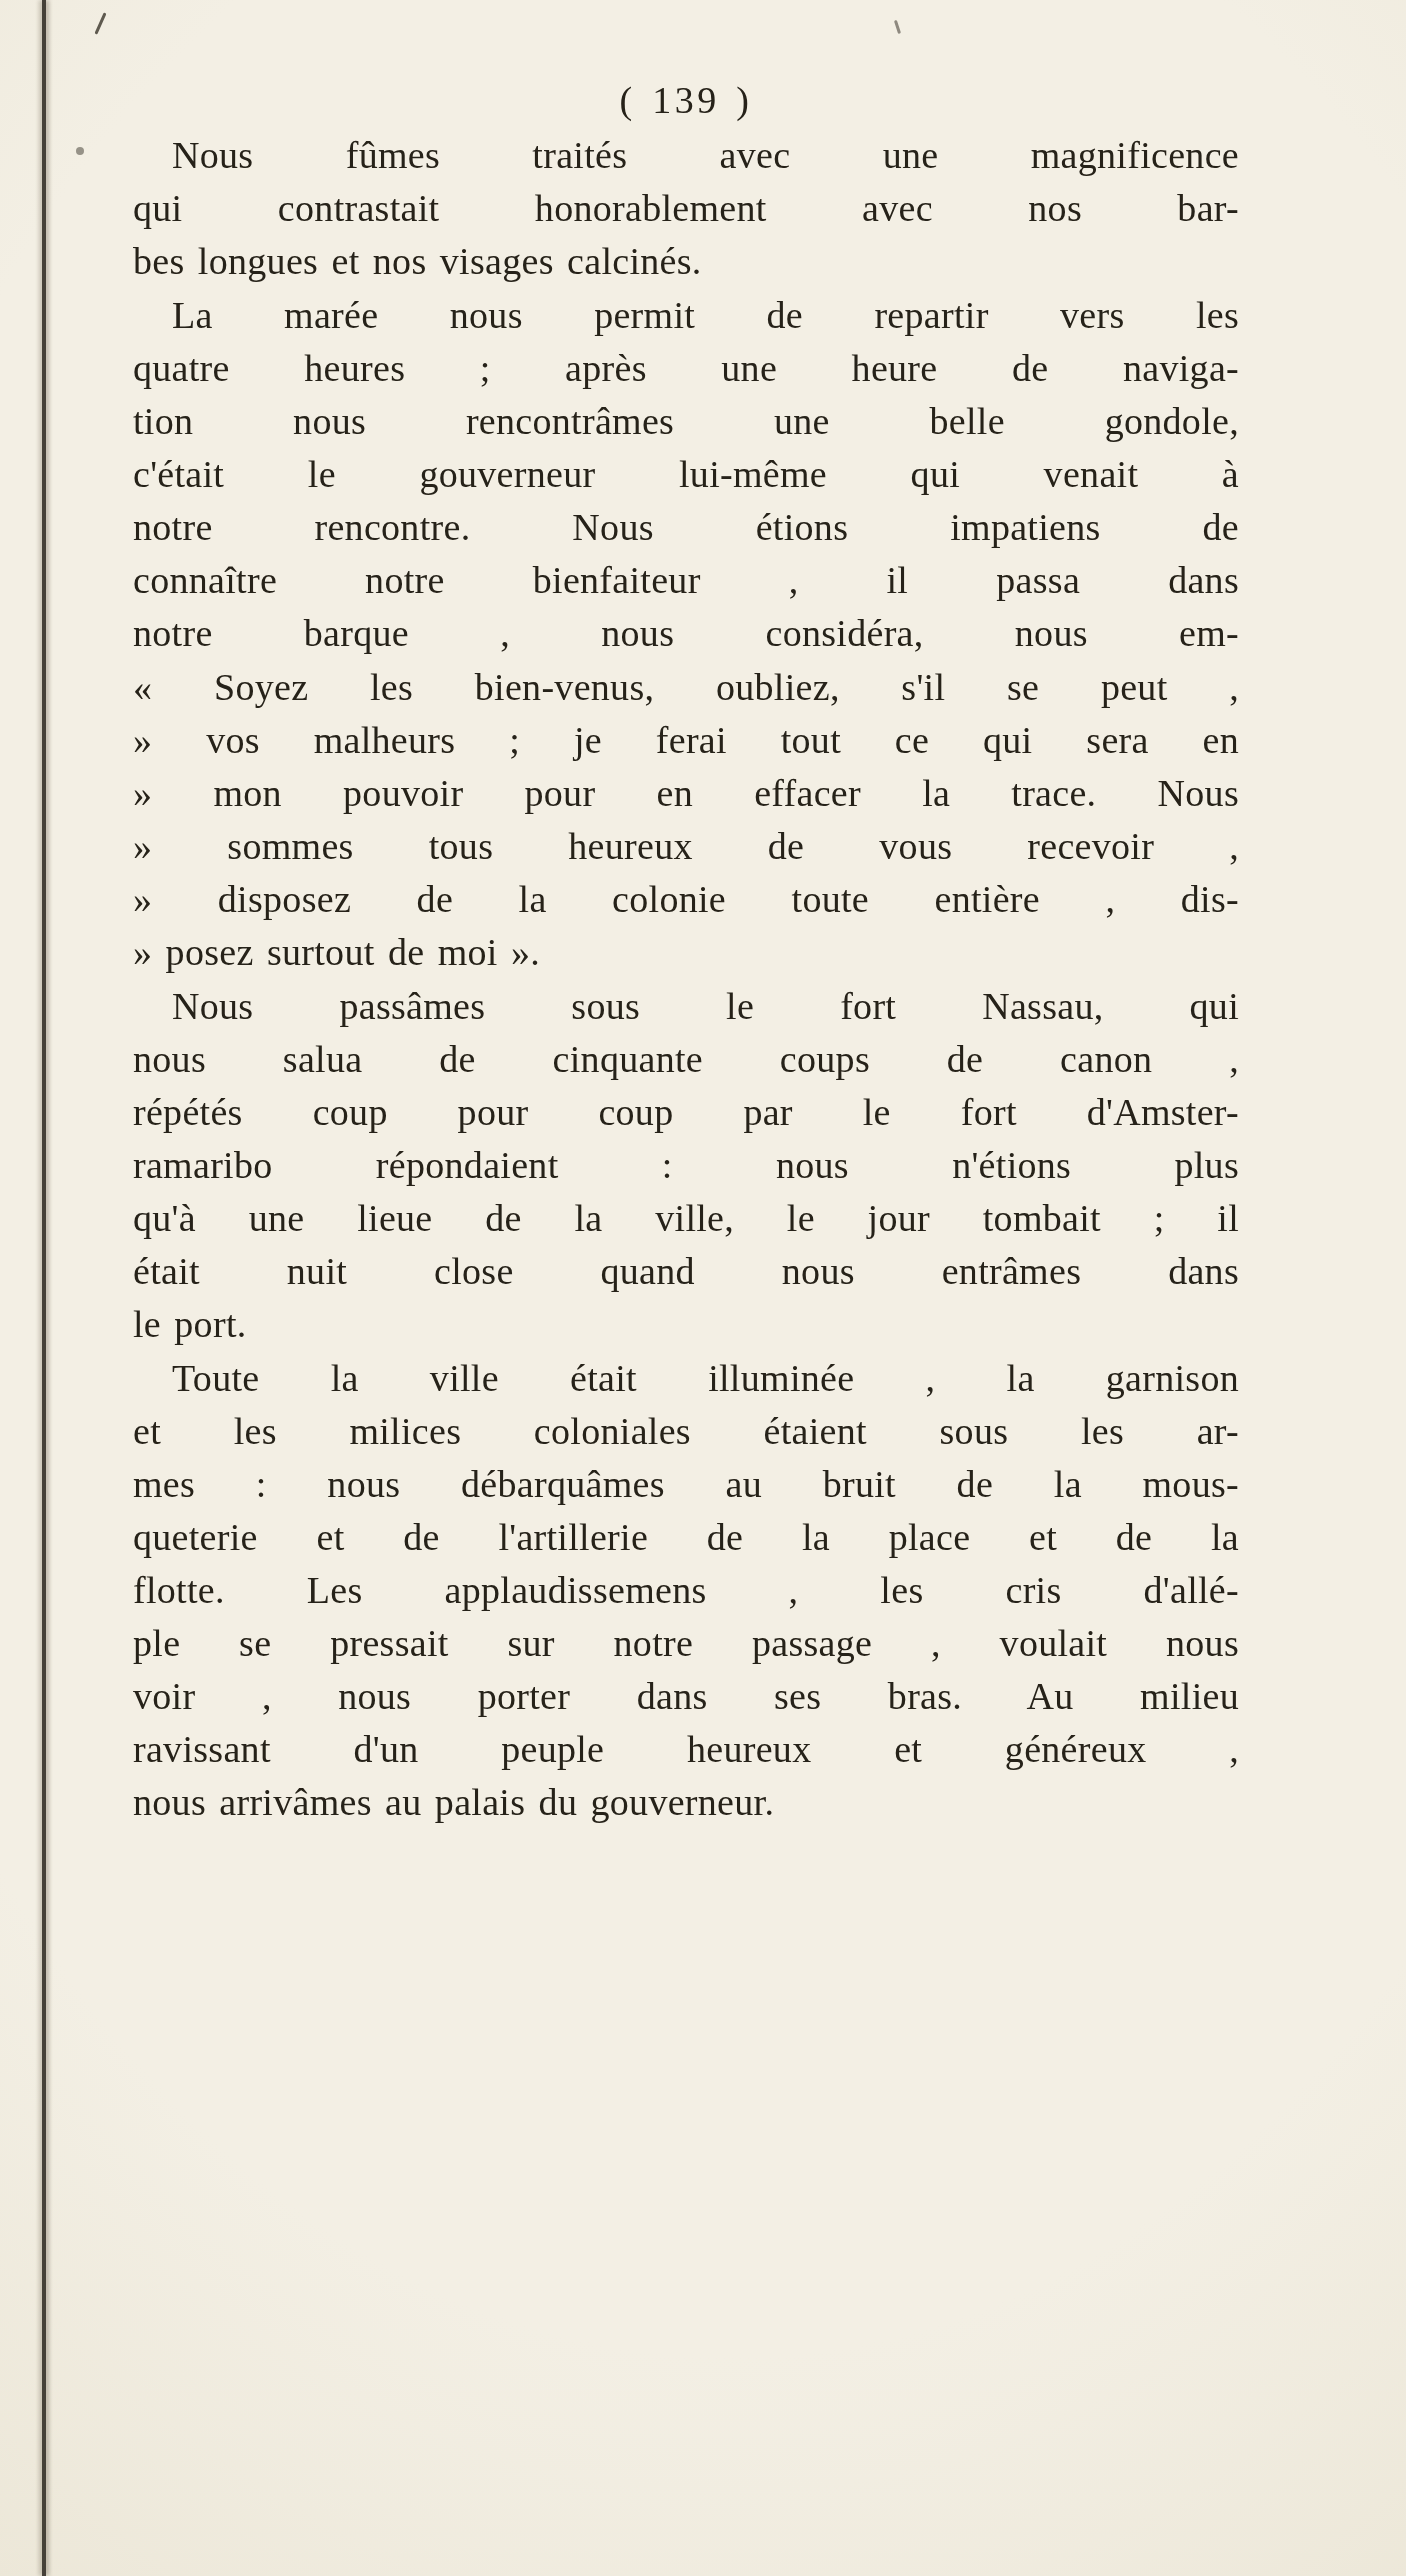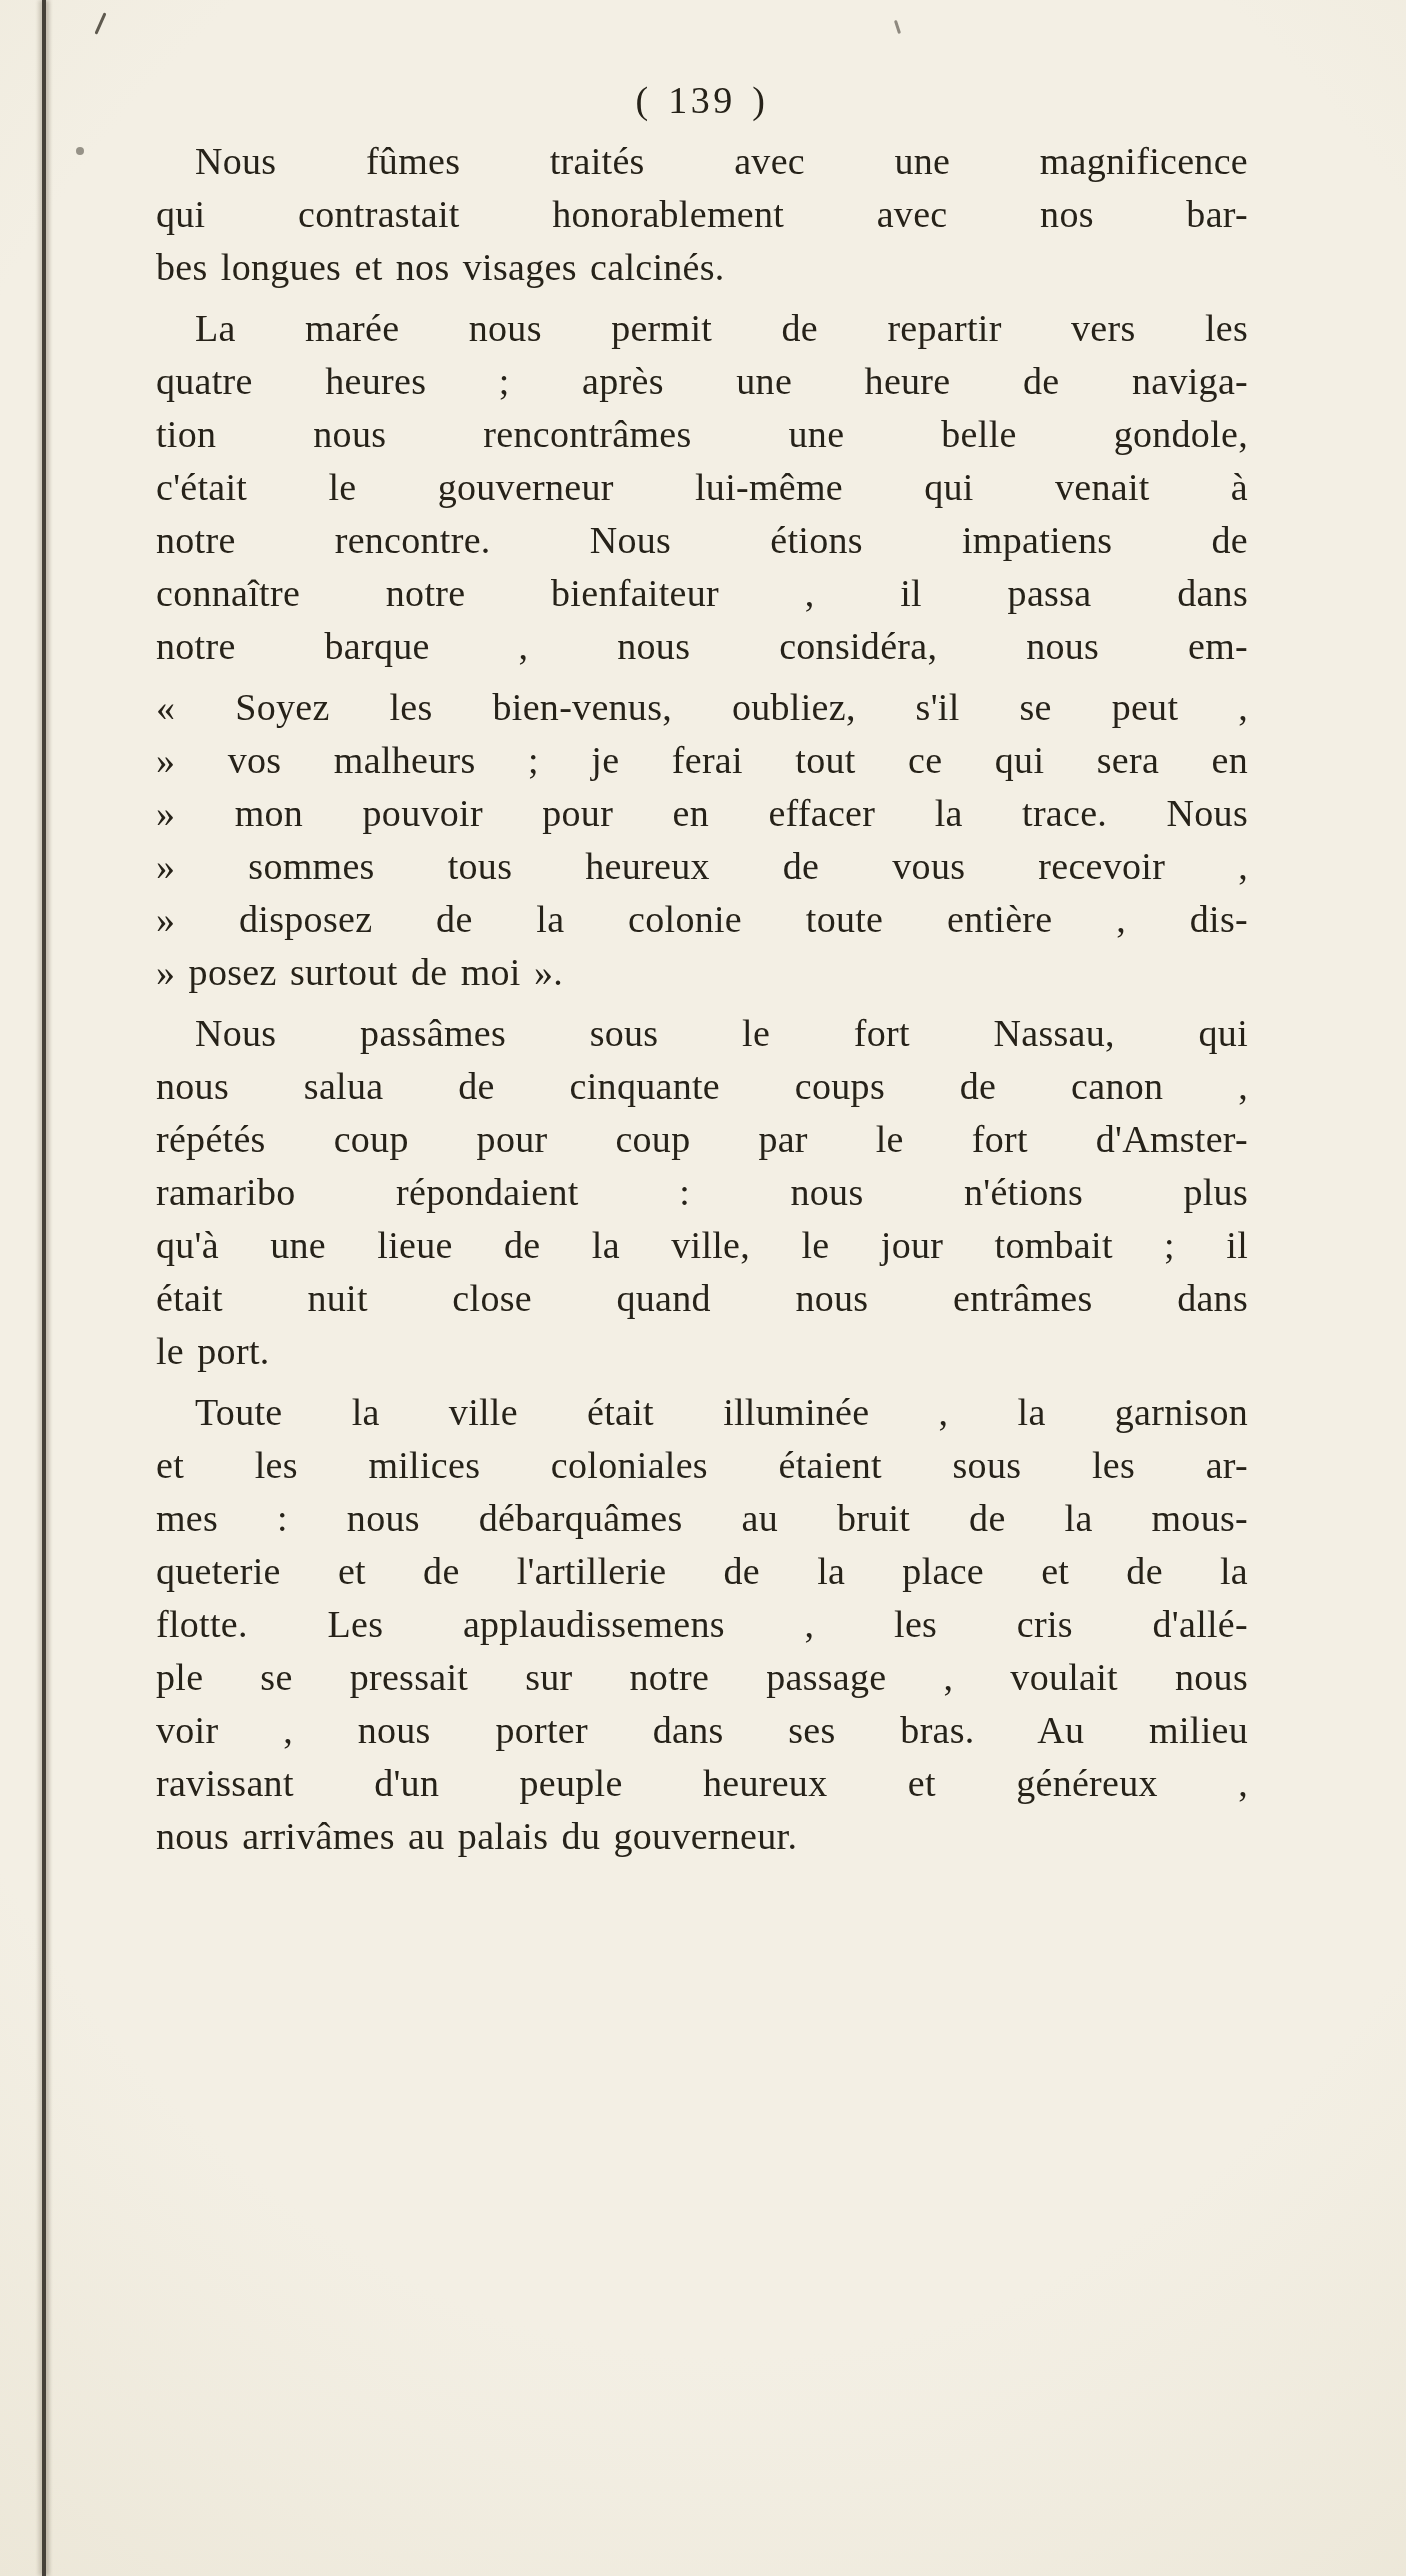--- a/index.html
+++ b/index.html
@@ -35,33 +35,33 @@
   .mark-tick-top-right {
     left: 896px; top: 19.5px; width: 2.7px; height: 14px;
     transform: rotate(-18deg); border-radius: 1.8px; opacity: .55;
   }
   .mark-dot-left-margin {
     left: 76px; top: 147px; width: 8px; height: 8px;
     border-radius: 50%; opacity: .5;
   }
   .text-block {
     position: absolute;
-    left: 148px; top: 74px;
+    left: 132px; top: 74px;
     width: 1108px;
     font-size: 38px;
     line-height: 53px;
     letter-spacing: 0.3px;
     word-spacing: 3.5px;
   }
   .page-number {
     text-align: center;
     letter-spacing: 3.5px;
     margin-bottom: 1.8px;
   }
-  .para { margin: 8px; }
+  .para { margin: 1px; }
   .line {
     text-align: justify;
     text-align-last: justify;
     white-space: normal;
   }
   .line.first { text-indent: 39px; }
   .line.last { text-align-last: left; }
 </style>
 </head>
 <body>

